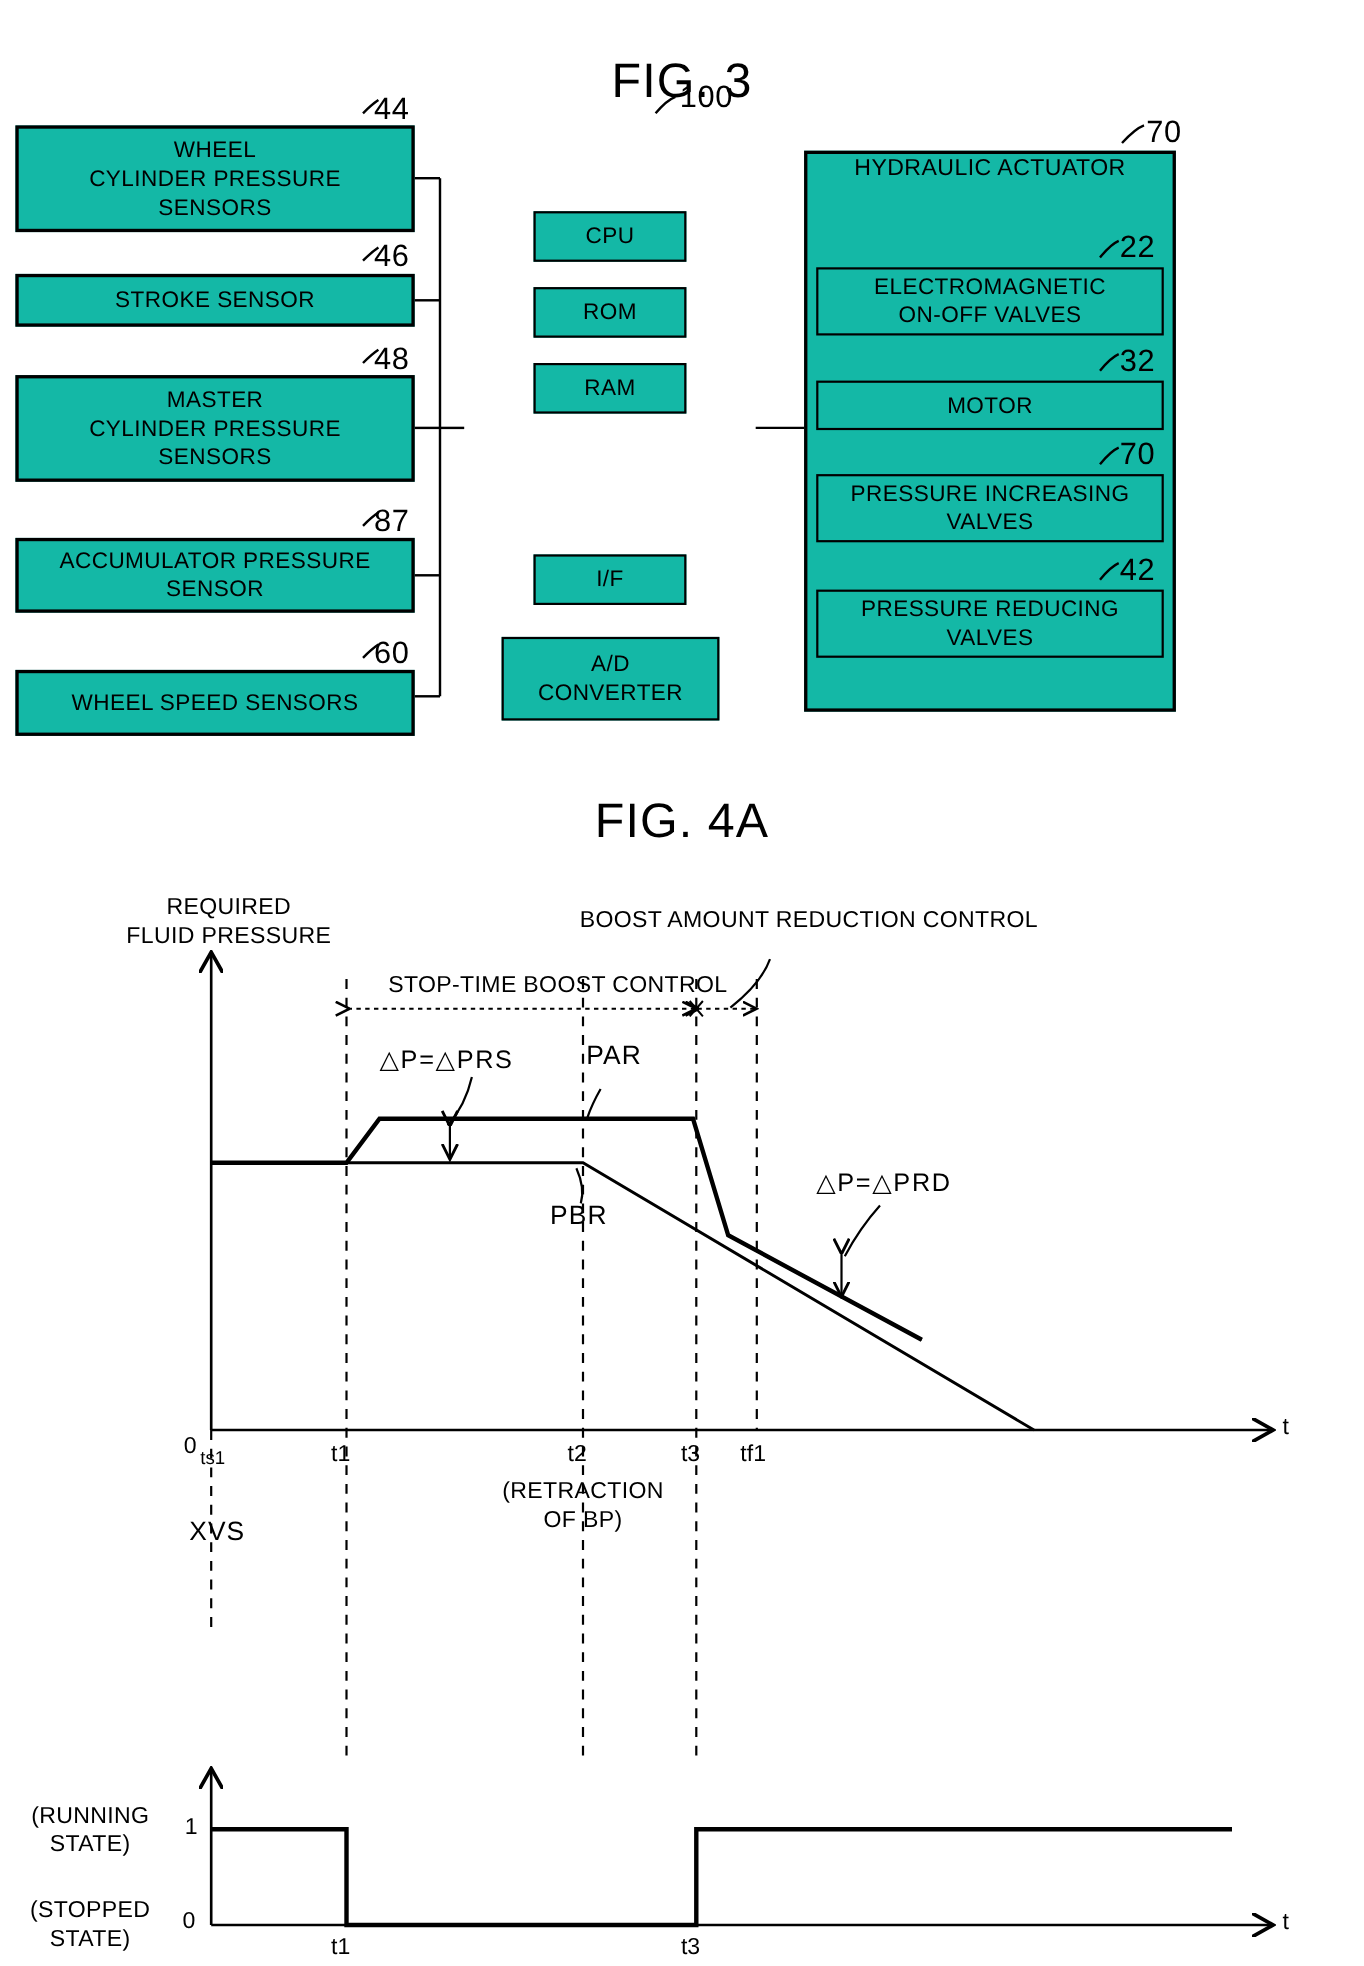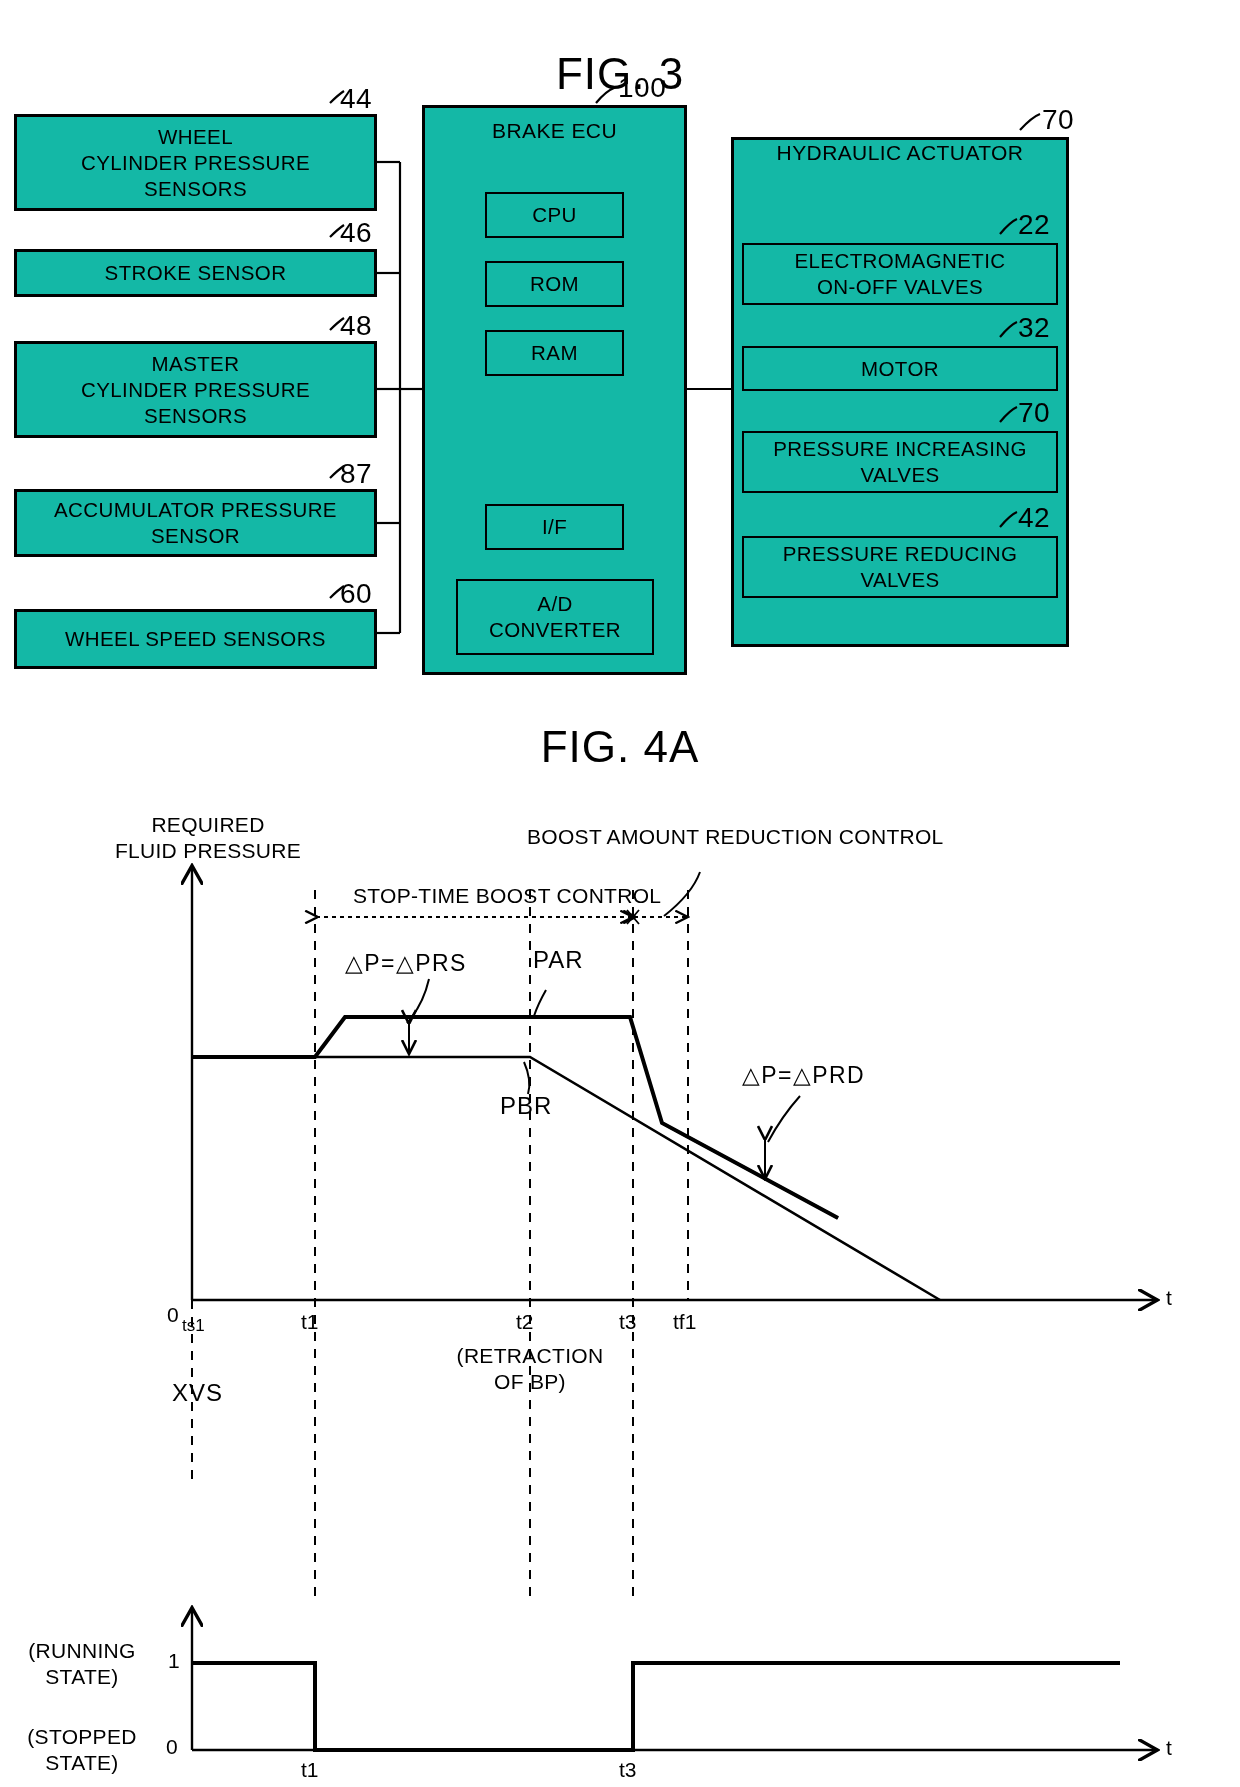--- a/index.html
+++ b/index.html
@@ -110,23 +110,20 @@
   <div class="box" style="left:14px; top:609px; width:363px; height:60px;">
     <span class="box-label">WHEEL SPEED SENSORS</span>
   </div>
 
   <div class="refnum" style="left:340px; top:83px;">44</div>
   <div class="refnum" style="left:340px; top:217px;">46</div>
   <div class="refnum" style="left:340px; top:310px;">48</div>
   <div class="refnum" style="left:340px; top:458px;">87</div>
   <div class="refnum" style="left:340px; top:578px;">60</div>
 
-  <div class="box" style="left:422px; top:105px; width:265px; height:570px; display:block;">
-    <div style="text-align:center; margin-top:10px; font-size:21px;">BRAKE ECU</div>
-  </div>
   <div class="refnum" style="left:618px; top:72px;">100</div>
 
   <div class="box thin" style="left:485px; top:192px; width:139px; height:46px;">
     <span class="box-label">CPU</span>
   </div>
   <div class="box thin" style="left:485px; top:261px; width:139px; height:46px;">
     <span class="box-label">ROM</span>
   </div>
   <div class="box thin" style="left:485px; top:330px; width:139px; height:46px;">
     <span class="box-label">RAM</span>

